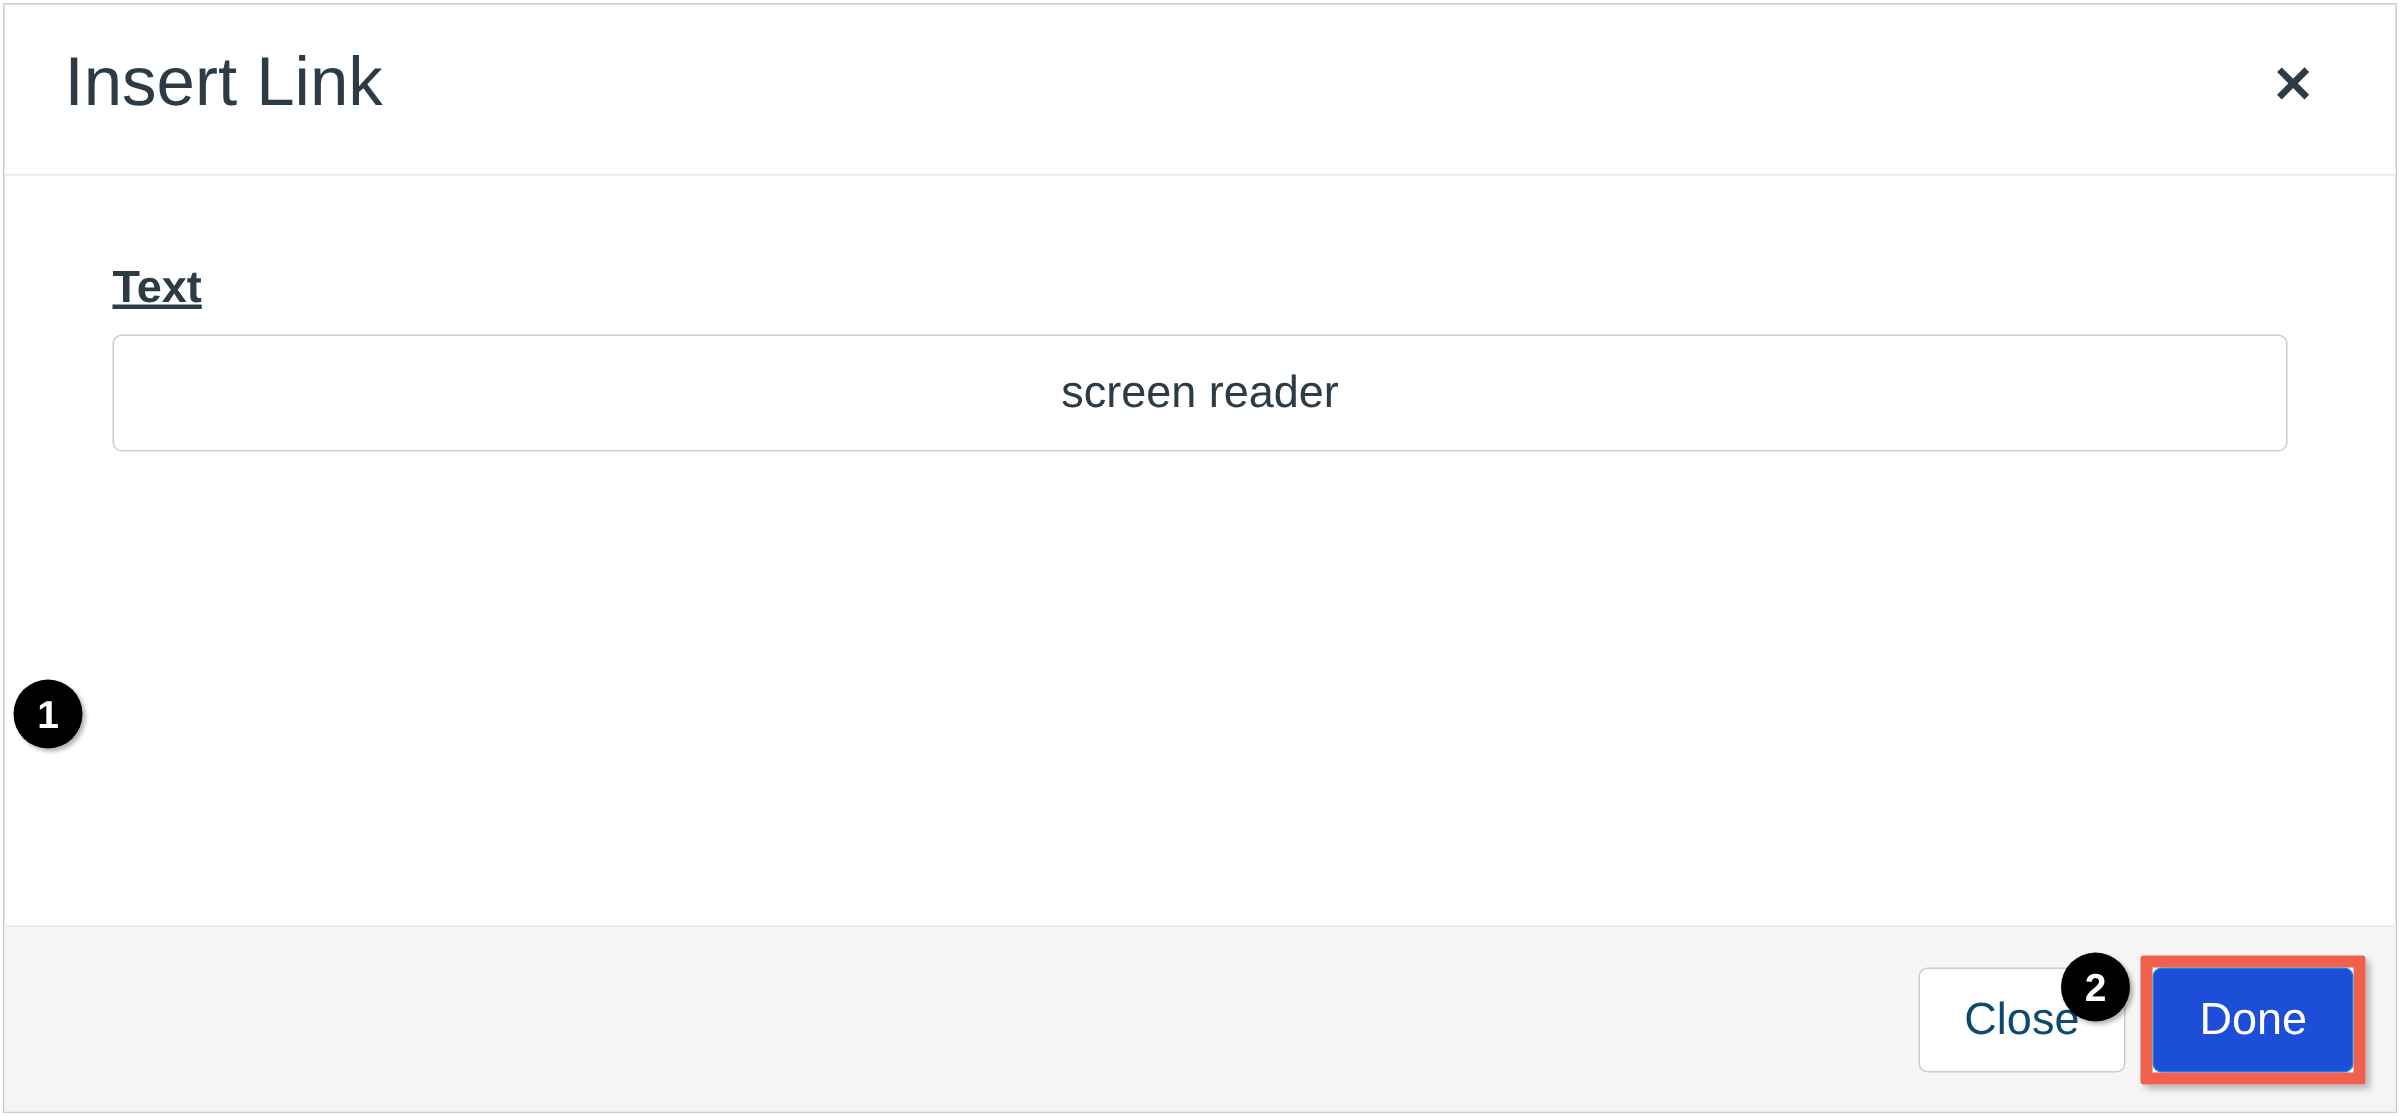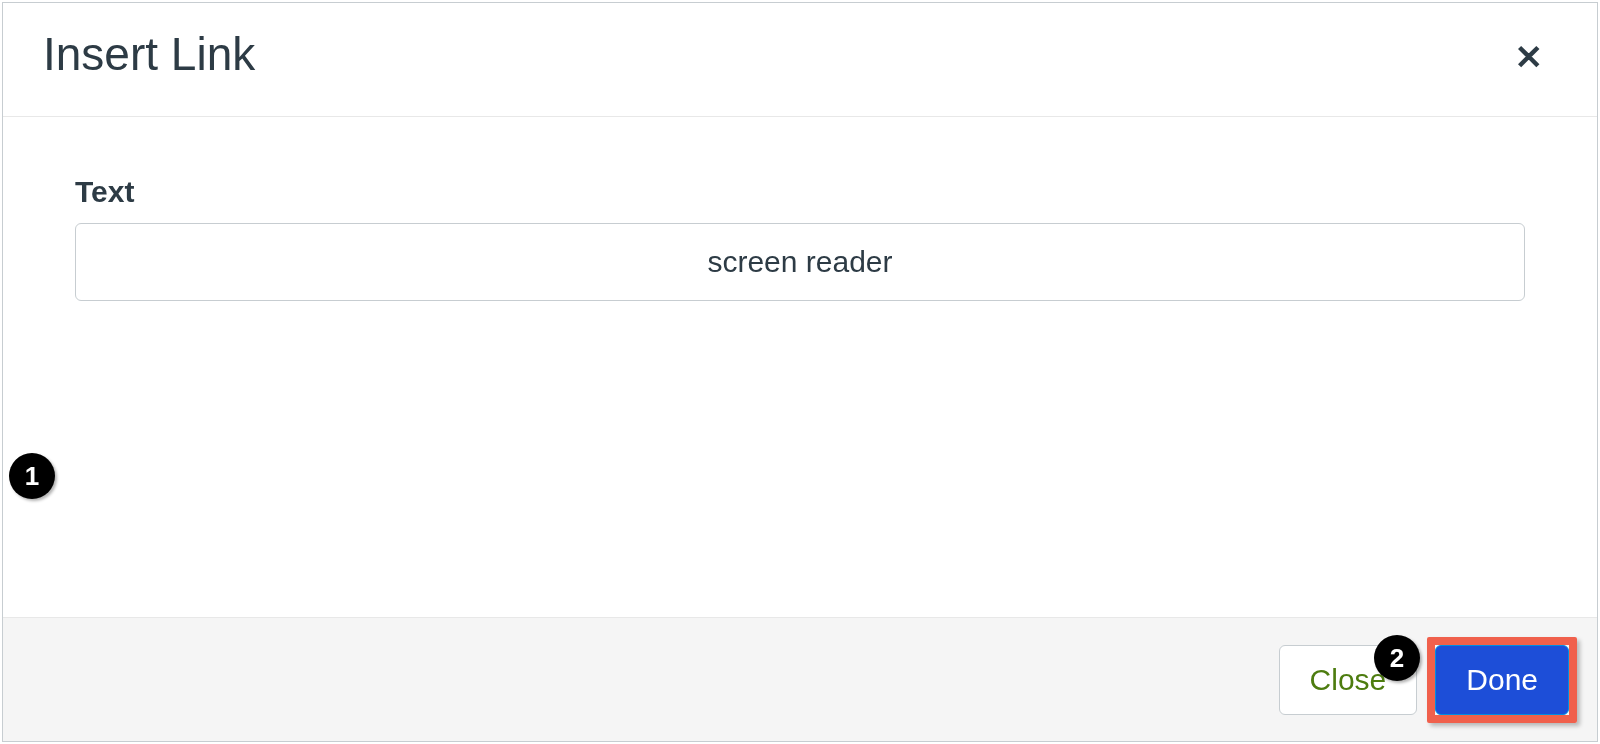--- a/index.html
+++ b/index.html
@@ -38,20 +38,21 @@
     font-size: 34px;
     font-weight: 700;
     cursor: pointer;
     color: #2D3B45;
     padding: 8px 14px;
     line-height: 1;
     user-select: none;
   }
   .modal-body {
     padding: 58px 72px 40px 72px;
+    text-decoration: underline;
   }
   .field-label {
     font-size: 30px;
     font-weight: 700;
     color: #2D3B45;
     margin-bottom: 14px;
     display: block;
   }
   .text-input {
     width: 100%;
@@ -108,21 +109,21 @@
     font-weight: 400;
     cursor: pointer;
     display: inline-flex;
     align-items: center;
     justify-content: center;
     border: 1px solid #c7cdd1;
     user-select: none;
   }
   .btn-secondary {
     background: #ffffff;
-    color: #4d7c0f;
+    color: #0c4a6e;
   }
   .btn-primary {
     background: #1d4ed8;
     color: #ffffff;
     border-color: #008EE2;
   }
   .done-wrap {
     position: relative;
     display: inline-block;
   }

